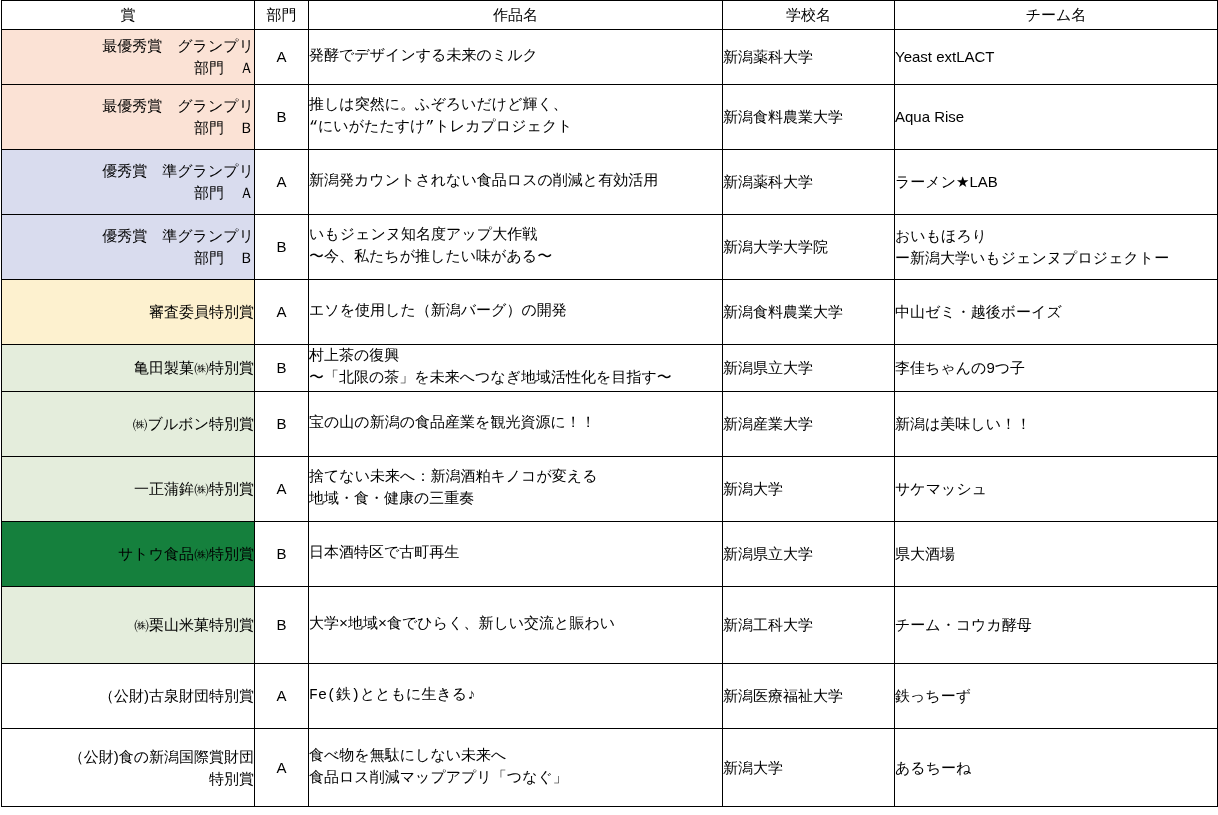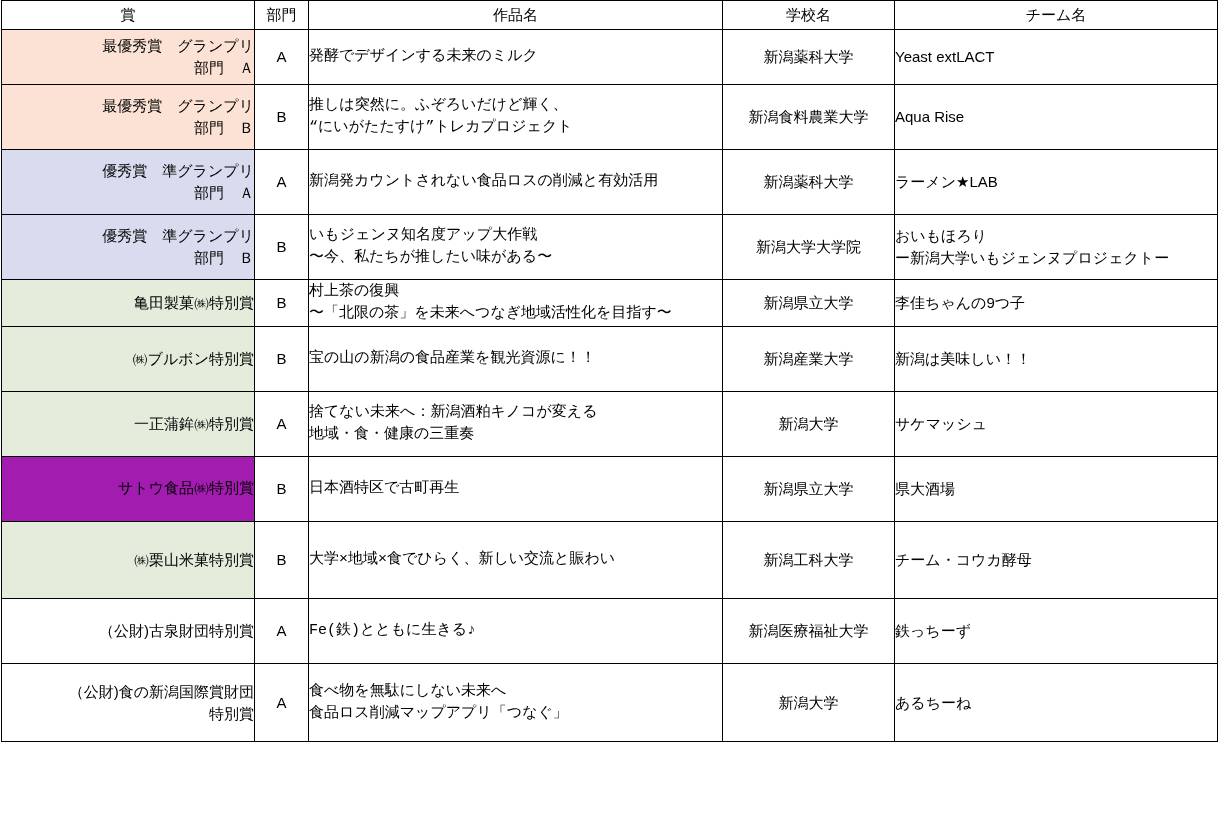--- a/index.html
+++ b/index.html
@@ -57,21 +57,21 @@
     text-align: center;
     font-size: 15px;
   }
   td.title-cell {
     text-align: left;
     padding: 2px 8px;
     font-size: 14.5px;
   }
   td.title-cell .line { display: block; font-family: Liberation Mono, monospace; }
   td.school-cell {
-    text-align: center;
+    text-align: left;
     padding: 2px 8px;
     font-size: 15px;
   }
   td.team-cell {
     text-align: left;
     padding: 2px 8px;
     font-size: 15px;
   }
   td.team-cell .line { display: block; }
 
@@ -151,20 +151,33 @@
           <td class="title-cell">
             <span class="line">いもジェンヌ知名度アップ大作戦</span>
             <span class="line">〜今、私たちが推したい味がある〜</span>
           </td>
           <td class="school-cell">新潟大学大学院</td>
           <td class="team-cell">
             <span class="line">おいもほろり</span>
             <span class="line">ー新潟大学いもジェンヌプロジェクトー</span>
           </td>
         </tr>
+        <tr style="height: 65px;">
+          <td class="award-cell" style="background: rgb(253, 241, 207);">
+            <span class="line">審査委員特別賞</span>
+          </td>
+          <td class="div-cell">A</td>
+          <td class="title-cell">
+            <span class="line">エソを使用した（新潟バーグ）の開発</span>
+          </td>
+          <td class="school-cell">新潟食料農業大学</td>
+          <td class="team-cell">
+            <span class="line">中山ゼミ・越後ボーイズ</span>
+          </td>
+        </tr>
         <tr style="height: 47px;">
           <td class="award-cell" style="background: rgb(228, 237, 220);">
             <span class="line">亀田製菓㈱特別賞</span>
           </td>
           <td class="div-cell">B</td>
           <td class="title-cell">
             <span class="line">村上茶の復興</span>
             <span class="line">〜「北限の茶」を未来へつなぎ地域活性化を目指す〜</span>
           </td>
           <td class="school-cell">新潟県立大学</td>
@@ -193,21 +206,21 @@
           <td class="title-cell">
             <span class="line">捨てない未来へ：新潟酒粕キノコが変える</span>
             <span class="line">地域・食・健康の三重奏</span>
           </td>
           <td class="school-cell">新潟大学</td>
           <td class="team-cell">
             <span class="line">サケマッシュ</span>
           </td>
         </tr>
         <tr style="height: 65px;">
-          <td class="award-cell" style="background: #a21caf; font-family: Liberation Serif, serif;">
+          <td class="award-cell" style="background: #15803d;">
             <span class="line">サトウ食品㈱特別賞</span>
           </td>
           <td class="div-cell">B</td>
           <td class="title-cell">
             <span class="line">日本酒特区で古町再生</span>
           </td>
           <td class="school-cell">新潟県立大学</td>
           <td class="team-cell">
             <span class="line">県大酒場</span>
           </td>

